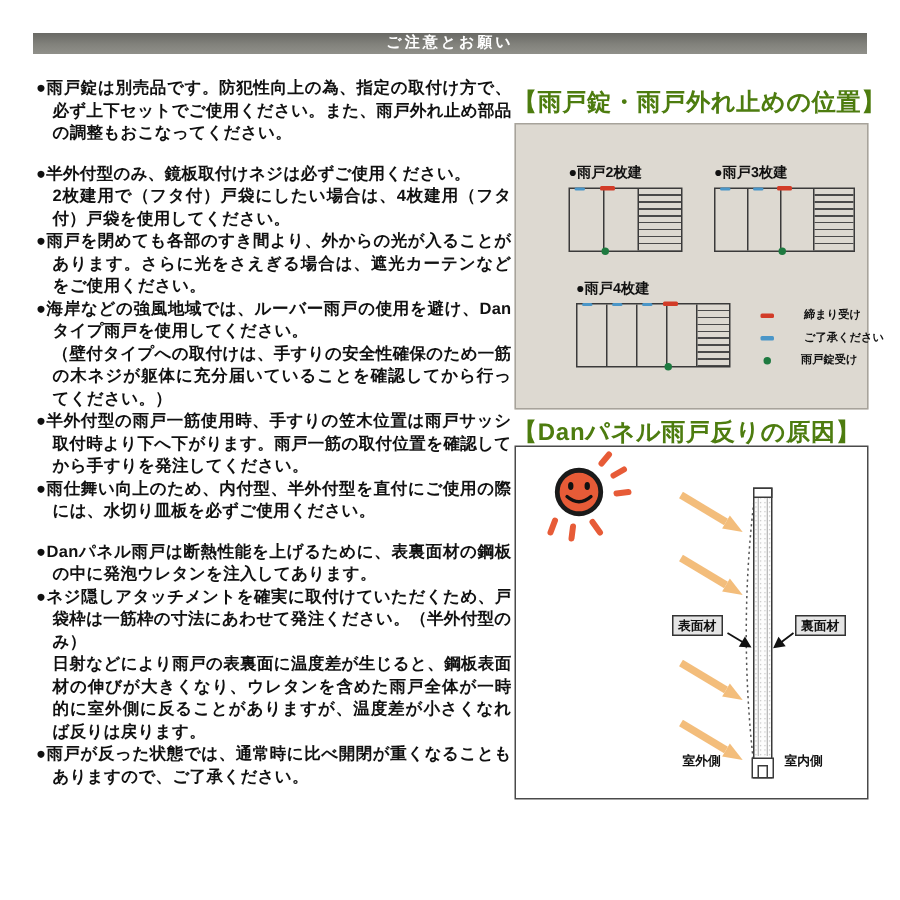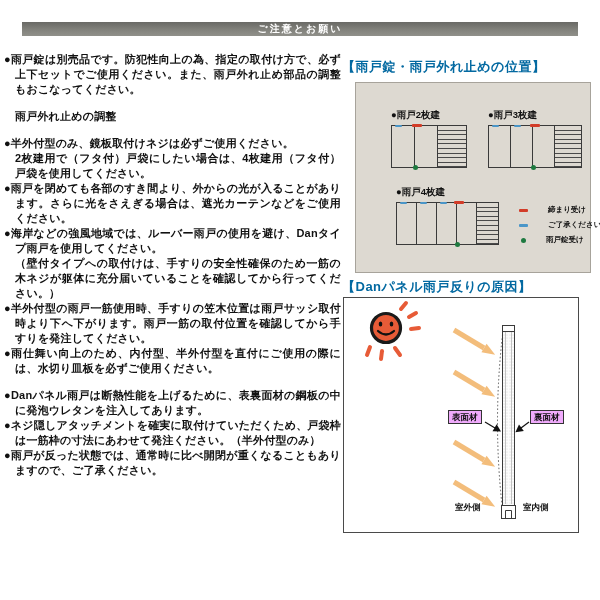--- a/index.html
+++ b/index.html
@@ -8,32 +8,32 @@
 
   
   .titlebar{position:absolute;left:22px;top:22px;width:556px;height:14px;
             background:linear-gradient(180deg,#696965 0%,#82827c 55%,#90908a 100%);
             display:flex;align-items:center;justify-content:center;}
   .titlebar span{color:#ffffff;font-size:10px;font-weight:bold;letter-spacing:2px;line-height:14px;}
 
   
   .notes{position:absolute;left:4px;top:52px;width:337px;font-size:11px;line-height:15px;
          font-weight:bold;letter-spacing:0.2px;text-align:justify;}
-  .note{padding-left:11px;text-indent:-11px;}
+  .note{padding-left:11px;text-indent:-11px;margin-left:20px;}
   .note.sub{text-indent:0;}
   .note.gap{margin-top:12px;}
 
   
-  .h-right{position:absolute;left:342px;font-size:13px;font-weight:bold;color:#0369a1;
+  .h-right{position:absolute;left:342px;font-size:16px;font-weight:bold;color:#4d7c0f;
            letter-spacing:0.5px;white-space:nowrap;}
   .h1{top:58px;}
   .h2{top:278px;}
 
   
-  .posbox{position:absolute;left:355px;top:82px;width:236px;height:191px;
+  .posbox{position:absolute;left:343px;top:82px;width:236px;height:191px;
           background:#ddd9d1;border:1px solid #a7a39b;box-sizing:border-box;}
   .diagram{position:absolute;}
   .diag-label{position:absolute;top:0;left:0;font-size:9.5px;font-weight:bold;color:#111;white-space:nowrap;}
   .diag-rect{position:absolute;left:0;border:1px solid #3a3a3a;}
   .dpanel{position:absolute;top:0;border-right:1px solid #3a3a3a;box-sizing:border-box;}
   .dpanel:last-of-type{border-right:none;}
   .dshutter{position:absolute;top:0;
             background:repeating-linear-gradient(180deg,rgba(0,0,0,0) 0px,rgba(0,0,0,0) 3.6px,#4a4a4a 3.6px,#4a4a4a 4.6px);}
   .mk{position:absolute;}
   .mk-dash{height:2.5px;border-radius:1px;}
@@ -44,21 +44,21 @@
   .legend-row{display:flex;align-items:center;margin-bottom:5px;gap:4px;}
   .legend-row .sw{display:inline-block;flex:0 0 auto;}
   .legend-row.shape-dash .sw{width:9px;height:3px;border-radius:1px;}
   .legend-row.shape-dot .sw{width:5px;height:5px;border-radius:50%;margin-left:2px;}
   .lg-label{font-size:7.5px;font-weight:bold;color:#111;white-space:nowrap;padding-left:16px;}
 
   
   .warpbox{position:absolute;left:343px;top:297px;width:236px;height:236px;background:#fff;
            border:1px solid #4a4a4a;box-sizing:border-box;}
   .warpbox svg{position:absolute;left:0;top:0;}
-  .lbl-box{position:absolute;border:1px solid #333;background:#f0abfc;font-size:8.5px;font-weight:bold;
+  .lbl-box{position:absolute;border:1px solid #333;background:#e5e5e5;font-size:8.5px;font-weight:bold;
            color:#111;padding:1px 3px;line-height:10px;white-space:nowrap;text-align:right;}
   .lbl-front{left:104px;top:112px;}
   .lbl-back{left:186px;top:112px;}
   .side-lbl{position:absolute;font-size:8.5px;font-weight:bold;color:#111;white-space:nowrap;}
   .lbl-outdoor{left:111px;top:204px;}
   .lbl-indoor{left:179px;top:204px;}
 </style>
 </head>
 <body>
 
@@ -67,23 +67,20 @@
   <div class="titlebar">
     <span>ご注意とお願い</span>
   </div>
 
   <div class="notes">
 
       <div class="note">
         <span>●雨戸錠は別売品です。防犯性向上の為、指定の取付け方で、必ず上下セットでご使用ください。また、雨戸外れ止め部品の調整もおこなってください。</span>
       </div>
 
-      <div class="note sub gap">
-        <span>雨戸外れ止めの調整</span>
-      </div>
 
 
       <div class="note gap">
         <span>●半外付型のみ、鏡板取付けネジは必ずご使用ください。</span>
       </div>
 
 
       <div class="note sub">
         <span>2枚建用で（フタ付）戸袋にしたい場合は、4枚建用（フタ付）戸袋を使用してください。</span>
       </div>
@@ -110,20 +107,23 @@
       </div>
 
       <div class="note gap">
         <span>●Danパネル雨戸は断熱性能を上げるために、表裏面材の鋼板の中に発泡ウレタンを注入してあります。</span>
       </div>
 
       <div class="note">
         <span>●ネジ隠しアタッチメントを確実に取付けていただくため、戸袋枠は一筋枠の寸法にあわせて発注ください。（半外付型のみ）</span>
       </div>
 
+      <div class="note sub">
+        <span>日射などにより雨戸の表裏面に温度差が生じると、鋼板表面材の伸びが大きくなり、ウレタンを含めた雨戸全体が一時的に室外側に反ることがありますが、温度差が小さくなれば反りは戻ります。</span>
+      </div>
 
       <div class="note">
         <span>●雨戸が反った状態では、通常時に比べ開閉が重くなることもありますので、ご了承ください。</span>
       </div>
     </div>
 
   <div class="h-right h1">【雨戸錠・雨戸外れ止めの位置】</div>
 
   <div class="posbox">
     <div class="diagram" style="left: 35px; top: 26px;">

